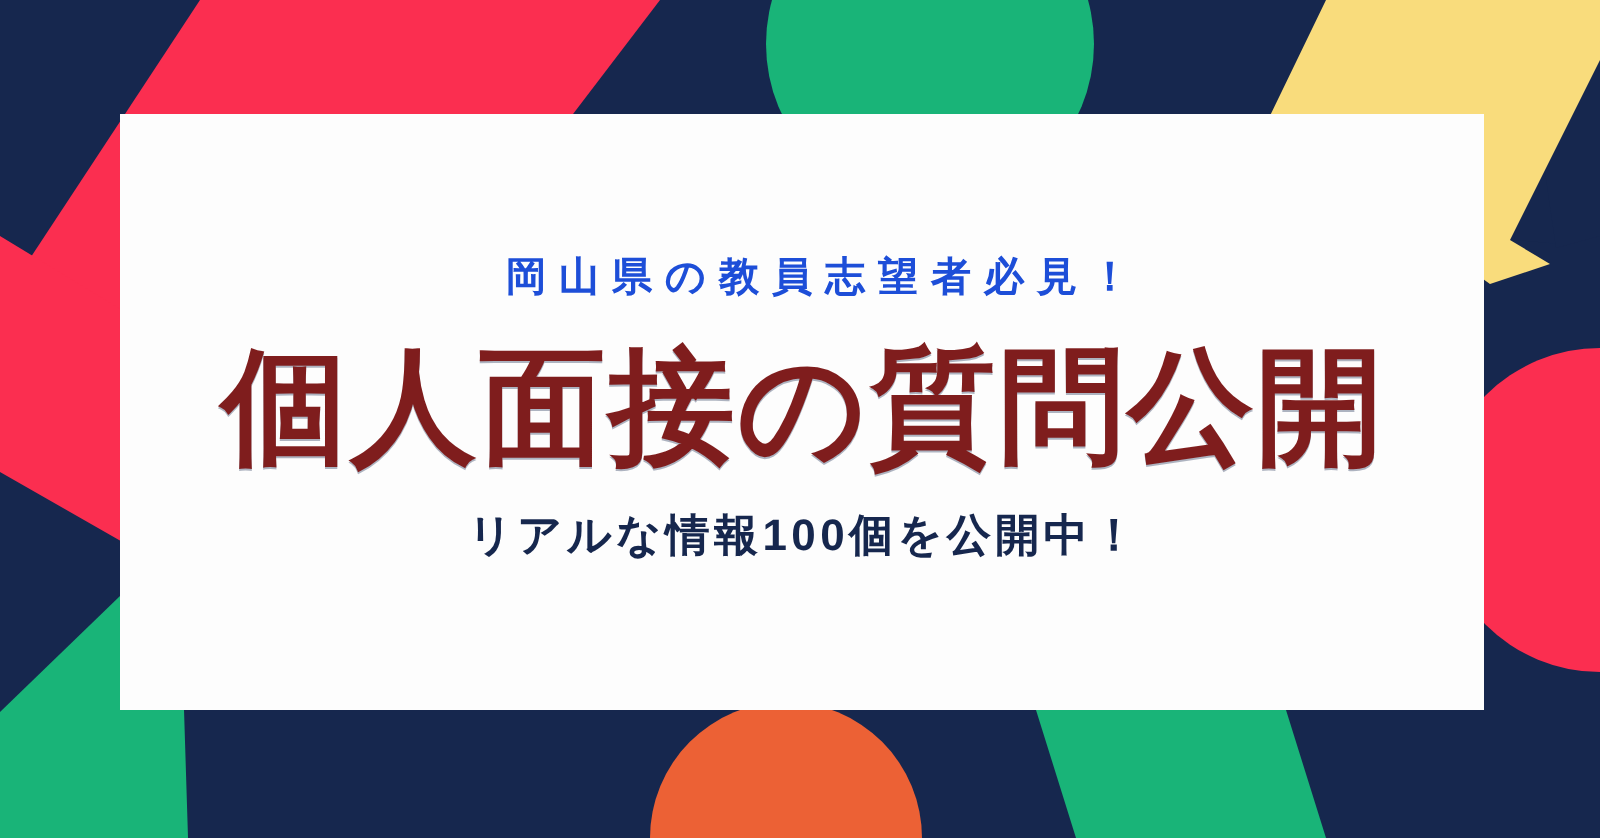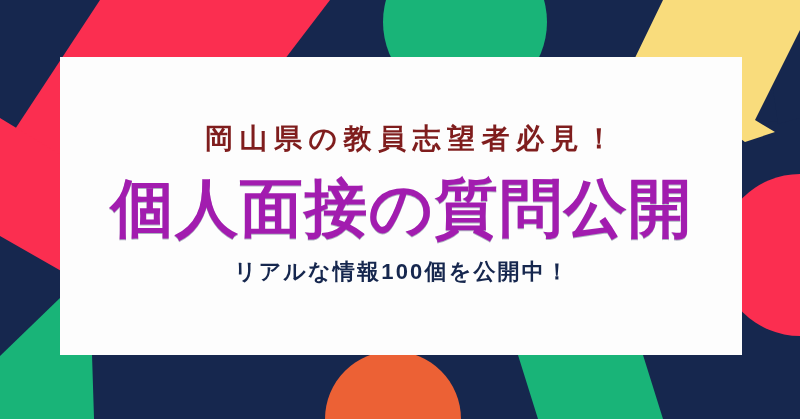--- a/index.html
+++ b/index.html
@@ -16,31 +16,31 @@
   .card{
     position:absolute;
     left:60px;top:57px;width:682px;height:298px;
     background:#fdfdfd;
     display:flex;flex-direction:column;
     align-items:center;justify-content:center;
     box-sizing:border-box;
     padding:10px 18px 14px 18px;
   }
   .kicker{
-    color:#7f1d1d;
-    font-size:28px;
+    color:#1d4ed8;
+    font-size:20px;
     font-weight:700;
     letter-spacing:6.5px;
     text-indent:6.5px;
     line-height:1;
     white-space:nowrap;
     margin:0 0 6px 16px;
   }
   .headline{
-    color:#a21caf;
+    color:#7f1d1d;
     font-size:63px;
     font-weight:700;
     letter-spacing:1.5px;
     text-indent:1.5px;
     line-height:1.06;
     white-space:nowrap;
     margin:16px 0 20px 0;
     text-shadow:0 1px 0 rgba(22,39,78,.35);
   }
   .subline{

